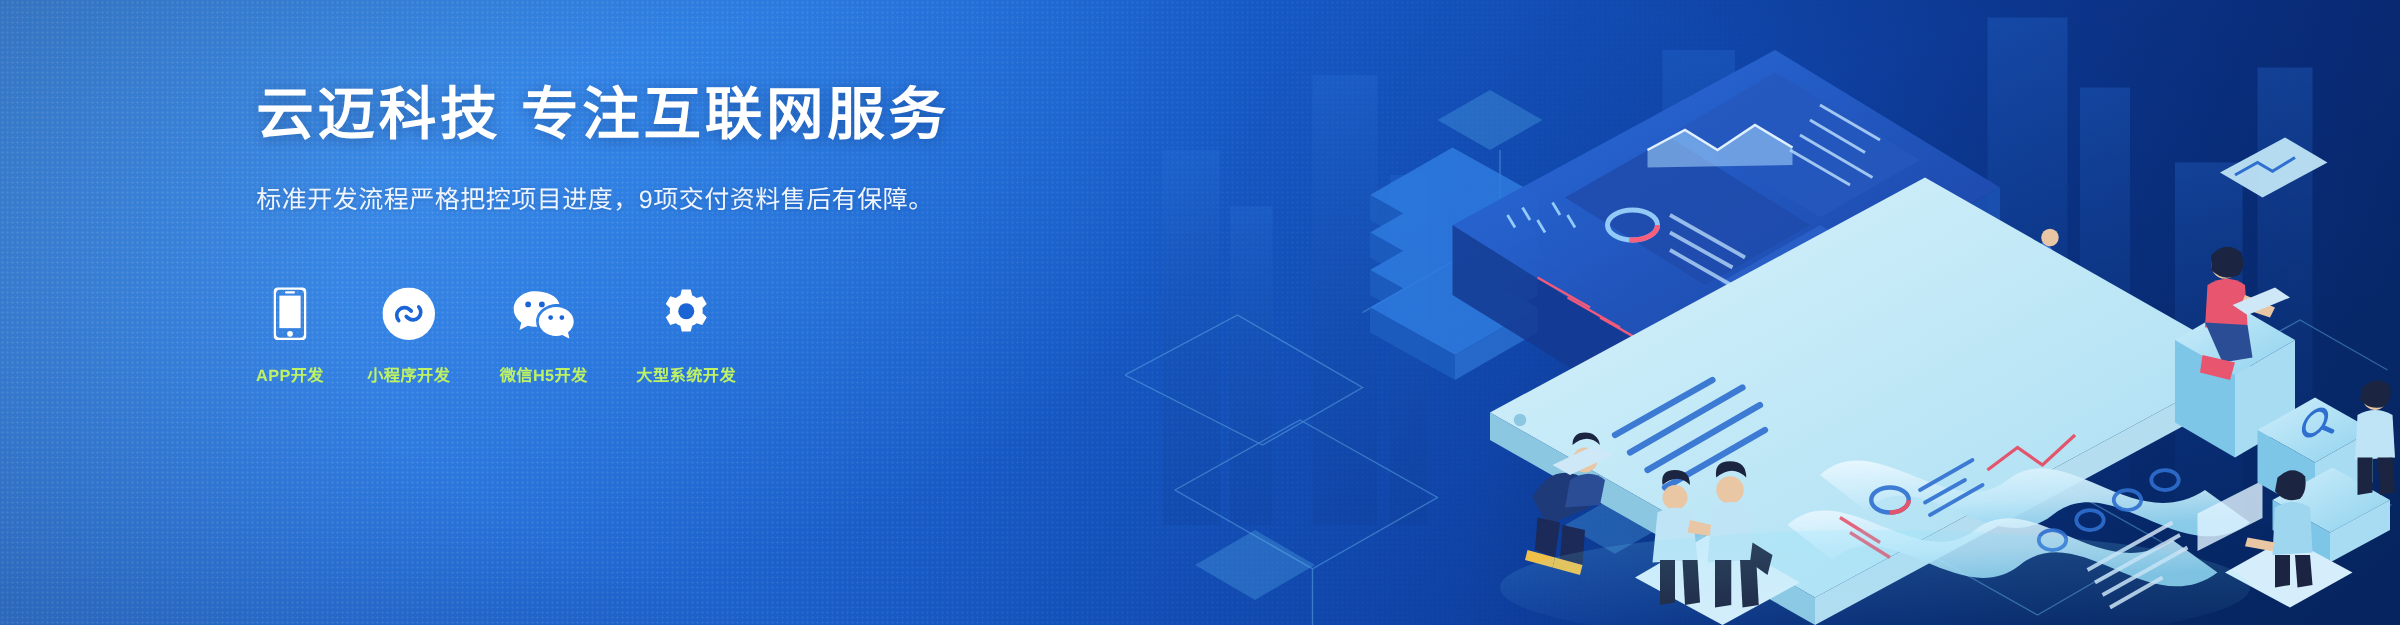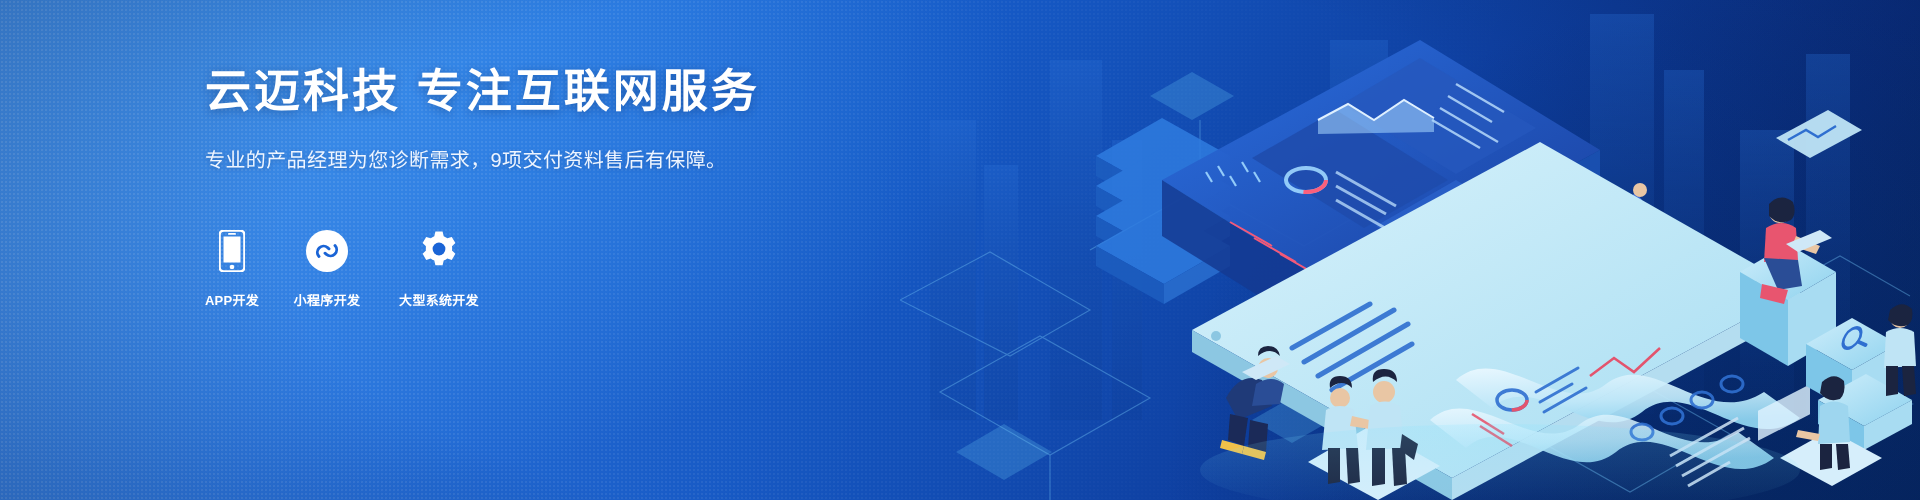--- a/index.html
+++ b/index.html
@@ -42,21 +42,21 @@
        text-shadow:0 1px 4px rgba(3,24,70,.22);}
   .sub + .sub{margin-top:2px;}
 
   
   .services{position:absolute;left:200px;top:228px;display:flex;align-items:flex-end;z-index:6;}
   .svc{display:flex;flex-direction:column;align-items:center;justify-content:flex-end;
        width:78px;margin-right:20px;cursor:pointer;}
   .svc:last-child{margin-right:0;}
   .svc-icon{height:46px;display:flex;align-items:center;justify-content:center;margin-bottom:16px;}
   .svc-icon svg{display:block;}
-  .svc-label{color:#ffffff;font-size:13px;font-weight:700;letter-spacing:.3px;white-space:nowrap;}
+  .svc-label{color:#bef264;font-size:13px;font-weight:700;letter-spacing:.3px;white-space:nowrap;}
 
   
   .svc.w-app{width:64px;}
   .svc.w-mini{width:86px;}
   .svc.w-wx{width:90px;}
   .svc.w-web{width:68px;}
   .svc.w-sys{width:98px;text-align:center;}
 
   
   .illus{position:absolute;right:0;top:0;width:1020px;height:500px;z-index:4;}
@@ -348,21 +348,21 @@
       </g>
 
       <ellipse cx="600" cy="470" rx="300" ry="46" fill="url(#gGlow)" opacity=".5"></ellipse>
     </svg>
   </div>
 
   <div class="bg-vig"></div>
 
   <div class="copy">
     <h1 class="headline">云迈科技 专注互联网服务</h1>
-    <p class="sub">专业的产品经理为您诊断需求，9项交付资料售后有保障。</p>
+    <p class="sub">标准开发流程严格把控项目进度，9项交付资料售后有保障。</p>
   </div>
 
   <div class="services">
 
     <div class="svc w-app">
       <span class="svc-icon">
         <svg width="26" height="42" viewBox="0 0 26 42">
           <rect x="0.5" y="0.5" width="25" height="41" rx="4.5" ry="4.5" fill="none" stroke="#ffffff" stroke-width="2.6"></rect>
           <rect x="4.5" y="6.5" width="17" height="26" fill="#ffffff"></rect>
           <rect x="9" y="3" width="8" height="1.8" rx="0.9" fill="#ffffff"></rect>
@@ -376,20 +376,38 @@
       <span class="svc-icon">
         <svg width="42" height="42" viewBox="0 0 42 42">
           <circle cx="21" cy="21" r="21" fill="#ffffff"></circle>
           <path d="M13 26.5 a6.2 6.2 0 0 1 8.6 -8.9 l1.4 1.2" fill="none" stroke="#1a64d6" stroke-width="2.9" stroke-linecap="round"></path>
           <path d="M29 15.5 a6.2 6.2 0 0 1 -8.6 8.9 l-1.4 -1.2" fill="none" stroke="#1a64d6" stroke-width="2.9" stroke-linecap="round"></path>
         </svg>
       </span>
       <span class="svc-label">小程序开发</span>
     </div>
 
+    <div class="svc w-wx">
+      <span class="svc-icon">
+        <svg width="50" height="40" viewBox="0 0 50 40">
+          <path d="M18 2 C8.6 2 1 8.3 1 16.1 c0 4.3 2.3 8.2 6 10.8 L5.6 33 l6.6 -3.4
+                   c1.8 .5 3.8 .8 5.8 .8 .6 0 1.1 0 1.7 -.1
+                   -.5 -1.3 -.8 -2.7 -.8 -4.2 0 -7.7 7.6 -13.9 17 -13.9 .6 0 1.1 0 1.7 .1
+                   C36 6 27.8 2 18 2 Z" fill="#ffffff"></path>
+          <circle cx="12.5" cy="12.5" r="2.3" fill="#1a64d6"></circle>
+          <circle cx="23.5" cy="12.5" r="2.3" fill="#1a64d6"></circle>
+          <path d="M49 26.1 c0 -6.4 -6.3 -11.6 -14 -11.6 -7.7 0 -14 5.2 -14 11.6
+                   0 6.4 6.3 11.6 14 11.6 1.7 0 3.3 -.3 4.8 -.7 L45.6 40 l-1.2 -5.2
+                   c2.8 -2.1 4.6 -5.2 4.6 -8.7 Z" fill="#ffffff"></path>
+          <circle cx="30.5" cy="23" r="1.9" fill="#1a64d6"></circle>
+          <circle cx="39.5" cy="23" r="1.9" fill="#1a64d6"></circle>
+        </svg>
+      </span>
+      <span class="svc-label">微信H5开发</span>
+    </div>
 
 
     <div class="svc w-sys">
       <span class="svc-icon">
         <svg width="42" height="42" viewBox="0 0 42 42">
           <path d="M17.4 1.6 h7.2 l1.1 4.6 a15 15 0 0 1 3.6 2.1 l4.5 -1.4 3.6 6.2
                    -3.4 3.2 a15 15 0 0 1 0 4.2 l3.4 3.2 -3.6 6.2 -4.5 -1.4
                    a15 15 0 0 1 -3.6 2.1 l-1.1 4.6 h-7.2 l-1.1 -4.6
                    a15 15 0 0 1 -3.6 -2.1 l-4.5 1.4 -3.6 -6.2 3.4 -3.2
                    a15 15 0 0 1 0 -4.2 l-3.4 -3.2 3.6 -6.2 4.5 1.4

